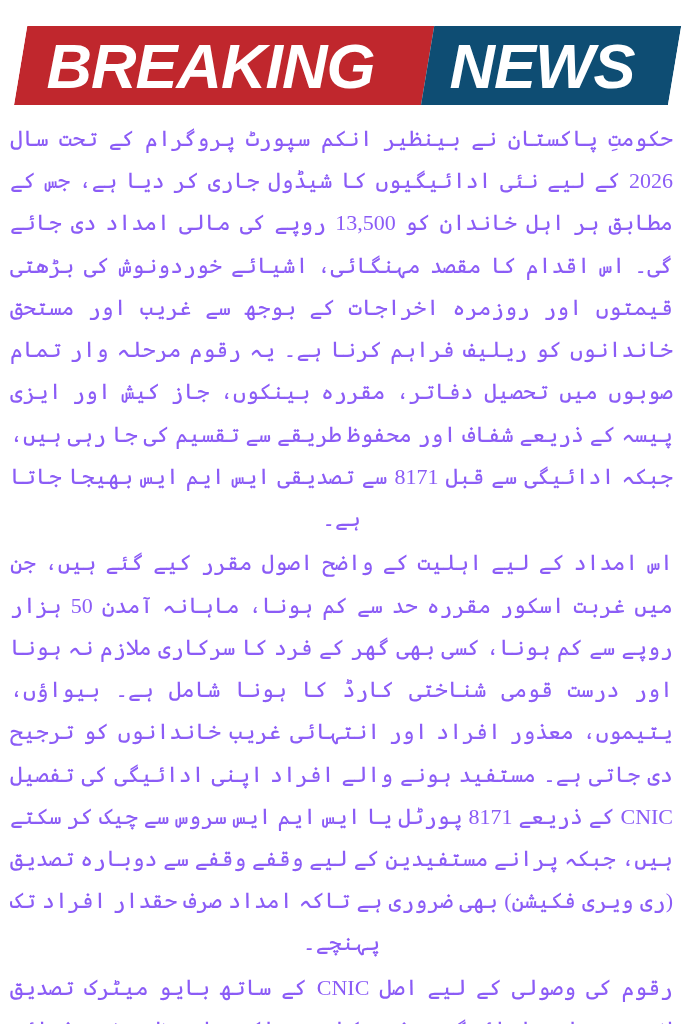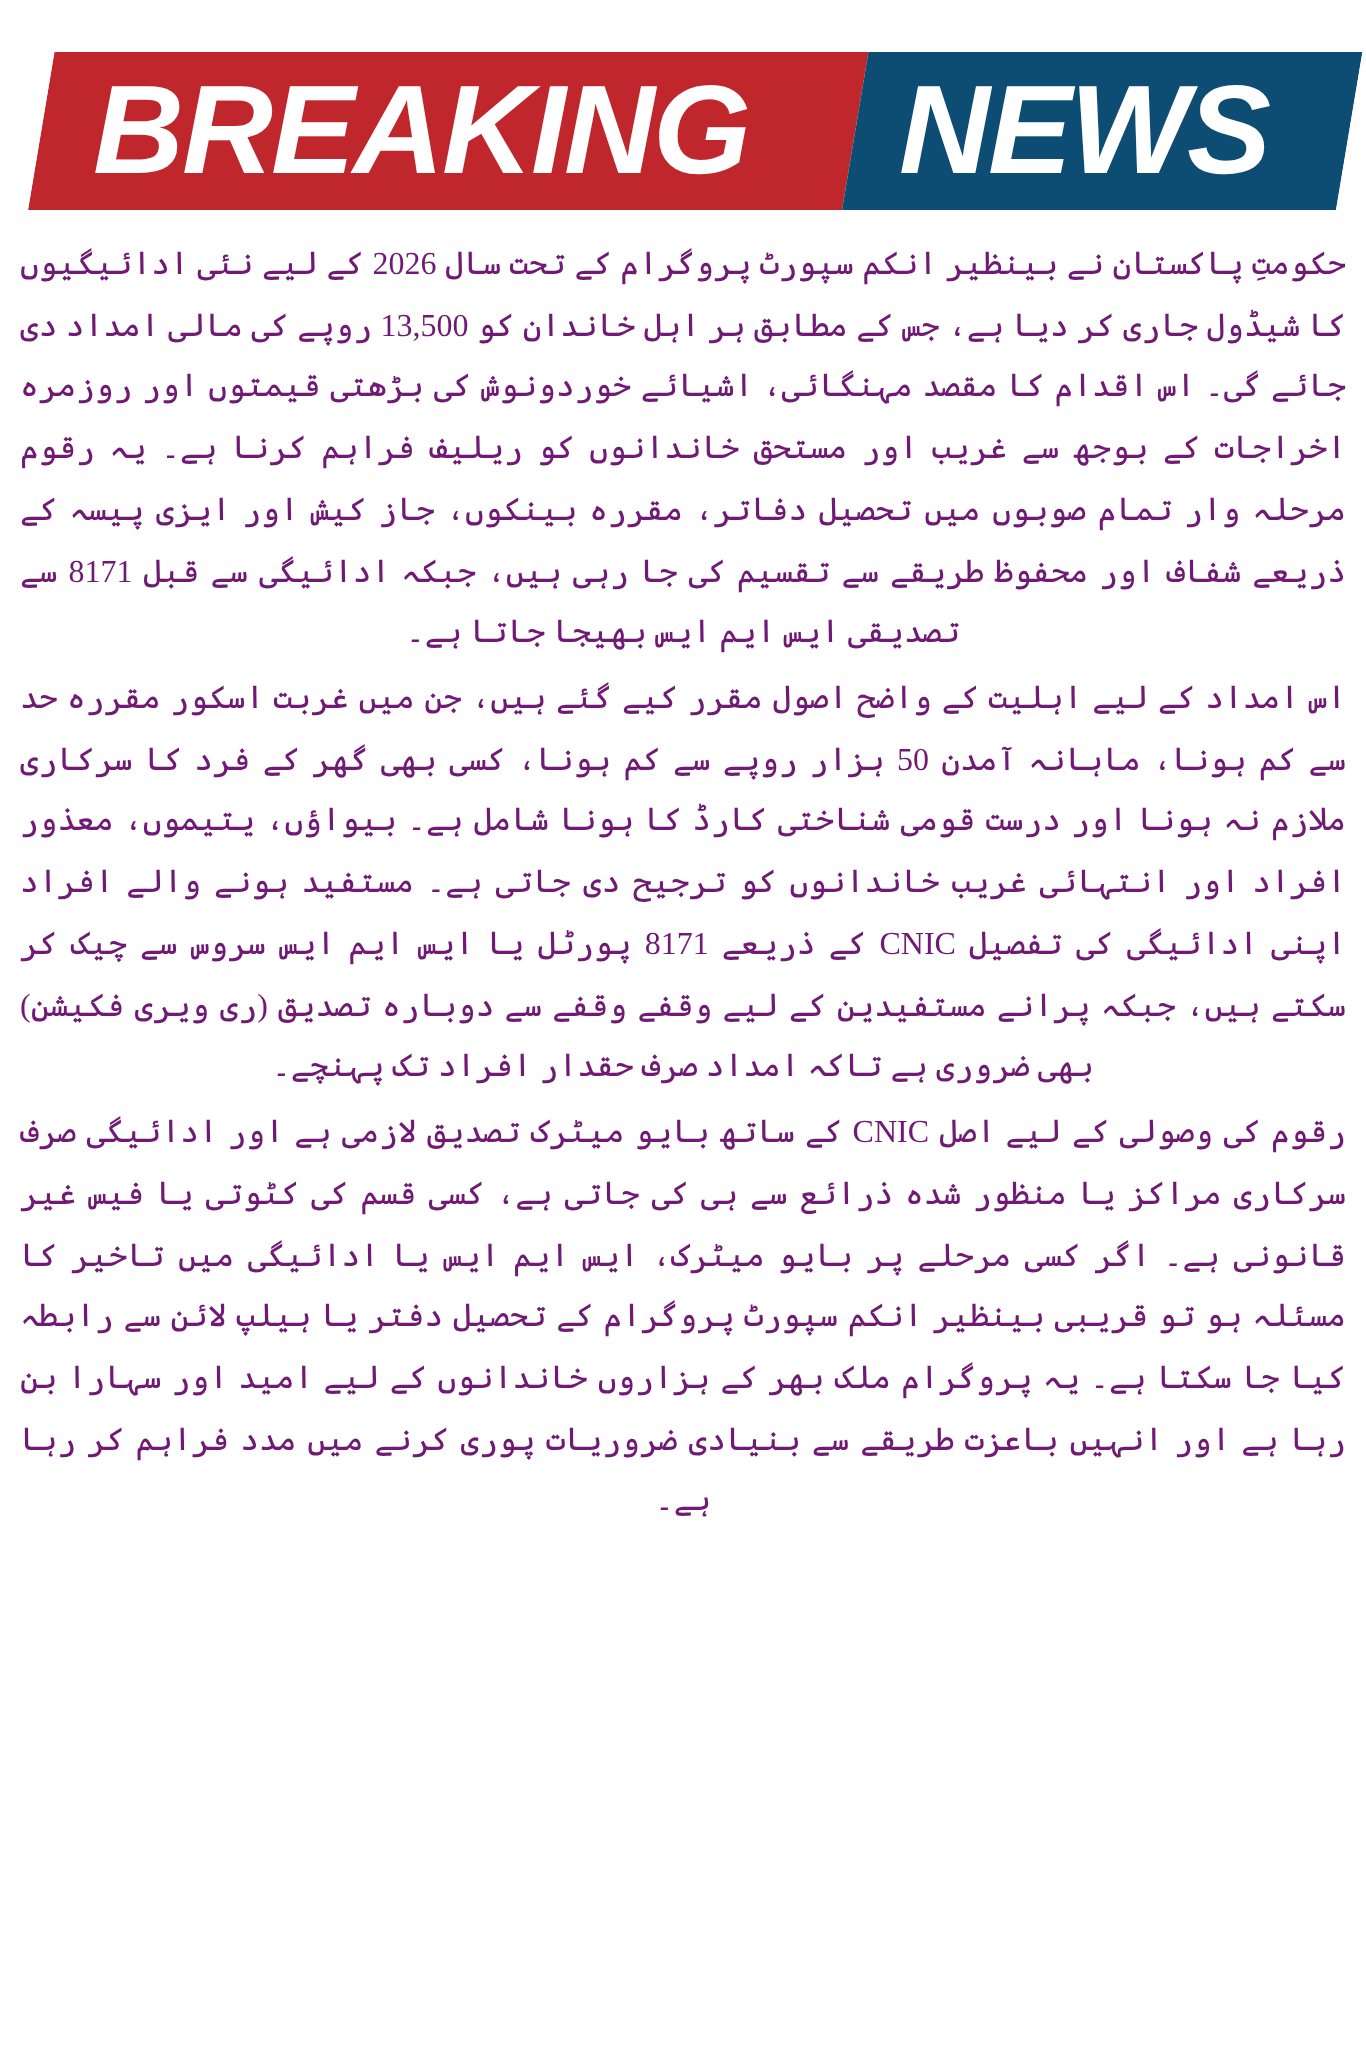--- a/index.html
+++ b/index.html
@@ -71,23 +71,23 @@
   .article {
     direction: rtl;
     text-align: justify;
     text-align-last: center;
     padding: 0 10px 0 10px;
     box-sizing: border-box;
     width: 683px;
   }
   .article p {
     margin: 0 0 2px 0;
-    font-size: 16px;
+    font-size: 22px;
     line-height: 1.92;
-    color: #701a75;
+    color: #8b5cf6;
     text-align: justify;
     text-justify: inter-word;
     font-family: "Liberation Serif", "DejaVu Serif", serif;
     font-weight: 500;
   }
   .article p:last-child { margin-bottom: 0; }
 </style>
 </head>
 <body>
 

